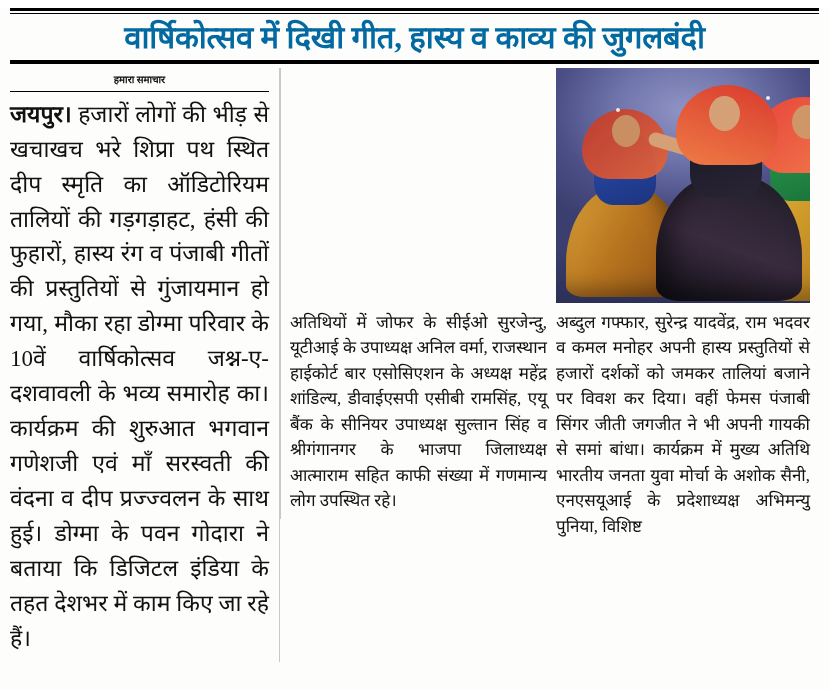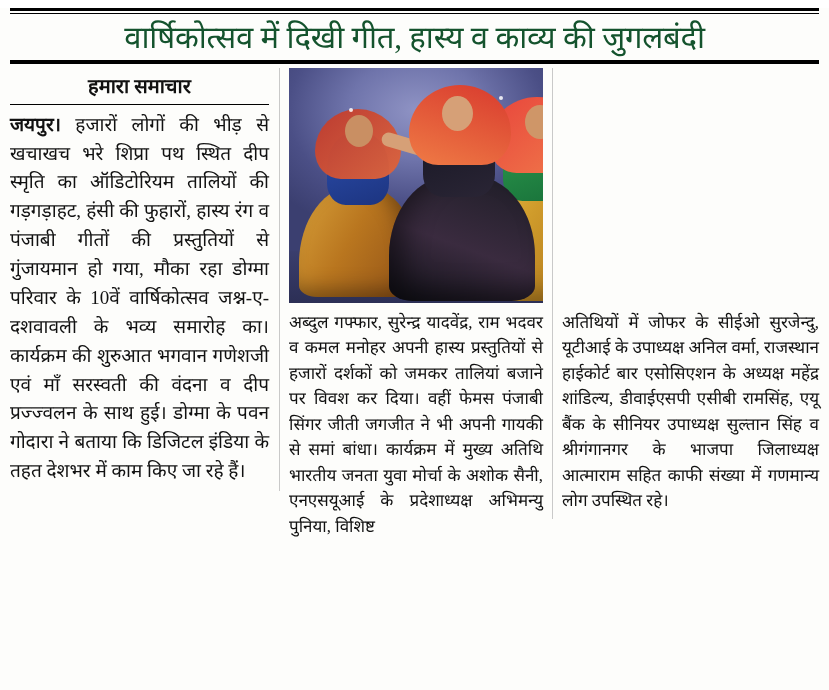--- a/index.html
+++ b/index.html
@@ -29,25 +29,25 @@
     background: #000;
     margin: 8px 0 0 0;
   }
   .rule-thin {
     height: 1px;
     background: #000;
     margin: 2px 0 0 0;
   }
   .headline-main {
     font-family: "Liberation Serif", serif;
-    font-weight: normal;
+    font-weight: bold;
     font-size: 31px;
     line-height: 1.15;
     text-align: center;
-    color: #14532d;
+    color: #0369a1;
     letter-spacing: -0.2px;
     padding: 6px 0 4px 0;
     white-space: nowrap;
   }
   .rule-mid {
     height: 2px;
     background: #000;
     margin: 0 0 0 0;
   }
   .headline-sub {
@@ -87,33 +87,33 @@
   }
   .col-right {
     width: 267px;
     padding-left: 9px;
     border-left: 1px solid #c9c9c9;
   }
 
   .byline {
     font-family: "Liberation Serif", serif;
     font-weight: bold;
-    font-size: 20px;
+    font-size: 10px;
     text-align: center;
     padding: 4px 0 5px 0;
   }
   .byline-rule {
     height: 1px;
     background: #000;
     margin-bottom: 6px;
   }
 
   .para {
     font-family: "Liberation Serif", serif;
-    font-size: 19px;
+    font-size: 23px;
     line-height: 1.52;
     text-align: justify;
     text-justify: inter-word;
     margin: 0 0 5px 0;
     color: #111;
   }
   .para b, .dateline {
     font-weight: bold;
   }
   .col-mid .para, .col-right .para {
@@ -239,20 +239,25 @@
   <div class="rule-bottom"></div>
 
   <div class="body-area">
 
     <div class="col col-left">
       <div class="byline">हमारा समाचार</div>
       <div class="byline-rule"></div>
       <p class="para"><b class="dateline">जयपुर।</b> <span>हजारों लोगों की भीड़ से खचाखच भरे शिप्रा पथ स्थित दीप स्मृति का ऑडिटोरियम तालियों की गड़गड़ाहट, हंसी की फुहारों, हास्य रंग व पंजाबी गीतों की प्रस्तुतियों से गुंजायमान हो गया, मौका रहा डोग्मा परिवार के 10वें वार्षिकोत्सव जश्न-ए-दशवावली के भव्य समारोह का। कार्यक्रम की शुरुआत भगवान गणेशजी एवं माँ सरस्वती की वंदना व दीप प्रज्ज्वलन के साथ हुई। डोग्मा के पवन गोदारा ने बताया कि डिजिटल इंडिया के तहत देशभर में काम किए जा रहे हैं।</span></p>
     </div>
 
+    <div class="col col-right">
+      <div style="height:242px"></div>
+      <p class="para">अतिथियों में जोफर के सीईओ सुरजेन्दु, यूटीआई के उपाध्यक्ष अनिल वर्मा, राजस्थान हाईकोर्ट बार एसोसिएशन के अध्यक्ष महेंद्र शांडिल्य, डीवाईएसपी एसीबी रामसिंह, एयू बैंक के सीनियर उपाध्यक्ष सुल्तान सिंह व श्रीगंगानगर के भाजपा जिलाध्यक्ष आत्माराम सहित काफी संख्या में गणमान्य लोग उपस्थित रहे।</p>
+    </div>
+
     <div class="col col-mid">
       <div class="photo-wrap">
         <div class="photo">
           <div class="photo-floor"></div>
 
           <div class="dancer d1">
             <div class="skirt"></div>
             <div class="torso"></div>
             <div class="veil"></div>
             <div class="head"></div>
@@ -275,19 +280,14 @@
           </div>
 
           <span class="sparkle" style="left:60px; top:40px;"></span>
           <span class="sparkle" style="left:210px; top:28px;"></span>
 
         </div>
       </div>
       <p class="para">अब्दुल गफ्फार, सुरेन्द्र यादवेंद्र, राम भदवर व कमल मनोहर अपनी हास्य प्रस्तुतियों से हजारों दर्शकों को जमकर तालियां बजाने पर विवश कर दिया। वहीं फेमस पंजाबी सिंगर जीती जगजीत ने भी अपनी गायकी से समां बांधा। कार्यक्रम में मुख्य अतिथि भारतीय जनता युवा मोर्चा के अशोक सैनी, एनएसयूआई के प्रदेशाध्यक्ष अभिमन्यु पुनिया, विशिष्ट</p>
     </div>
 
-    <div class="col col-right">
-      <div style="height:242px"></div>
-      <p class="para">अतिथियों में जोफर के सीईओ सुरजेन्दु, यूटीआई के उपाध्यक्ष अनिल वर्मा, राजस्थान हाईकोर्ट बार एसोसिएशन के अध्यक्ष महेंद्र शांडिल्य, डीवाईएसपी एसीबी रामसिंह, एयू बैंक के सीनियर उपाध्यक्ष सुल्तान सिंह व श्रीगंगानगर के भाजपा जिलाध्यक्ष आत्माराम सहित काफी संख्या में गणमान्य लोग उपस्थित रहे।</p>
-    </div>
-
   </div>
 </div>
 
 </body></html>

